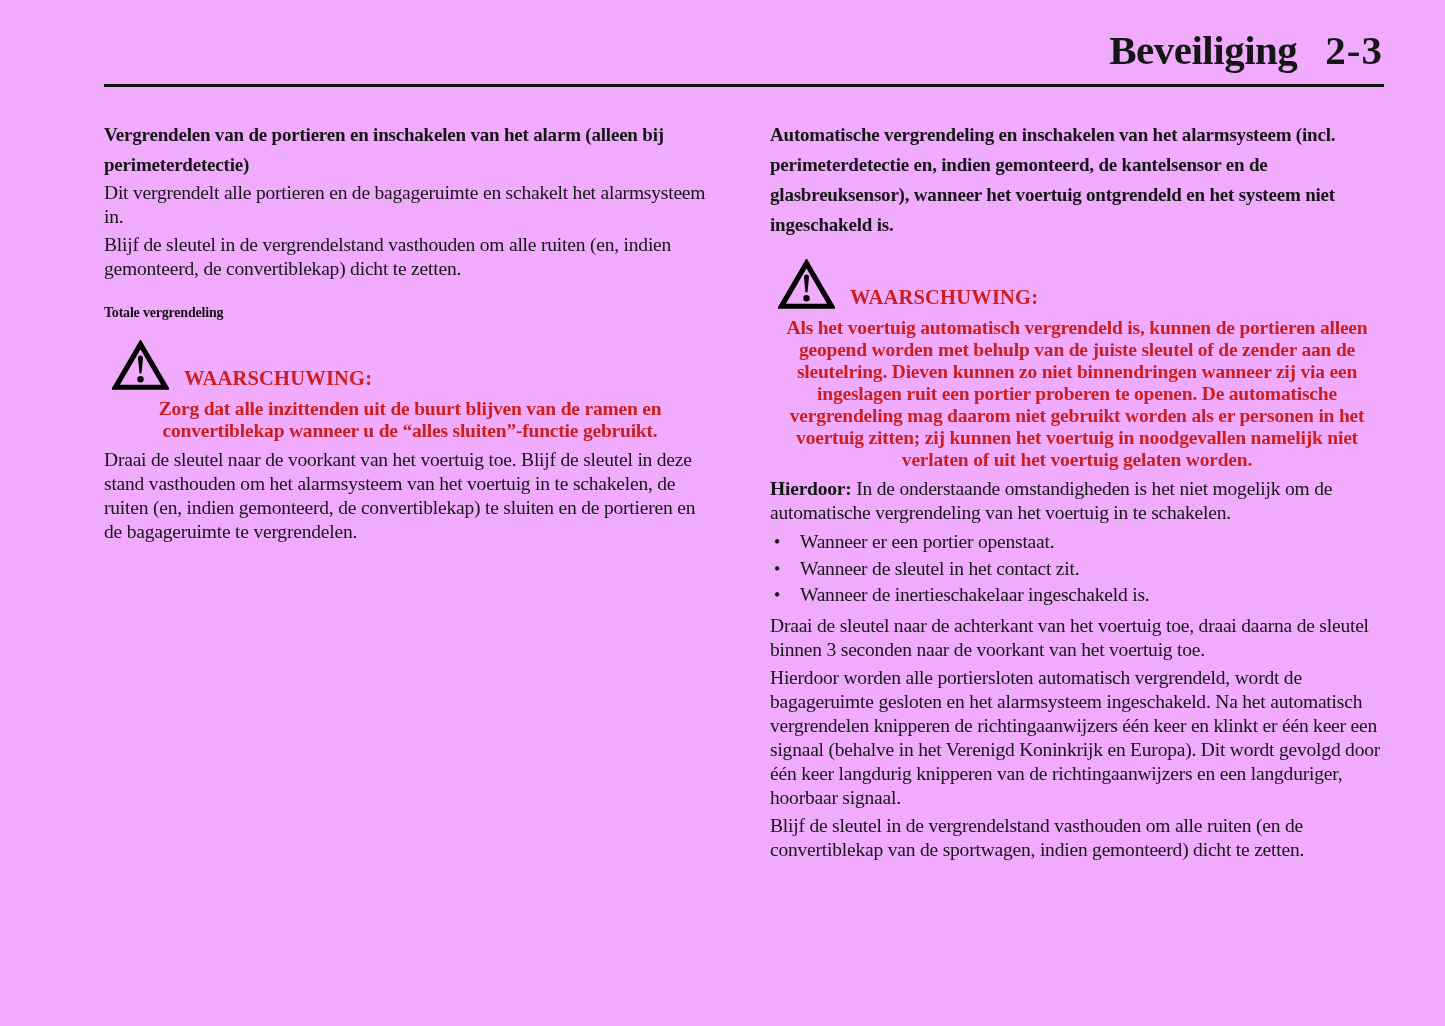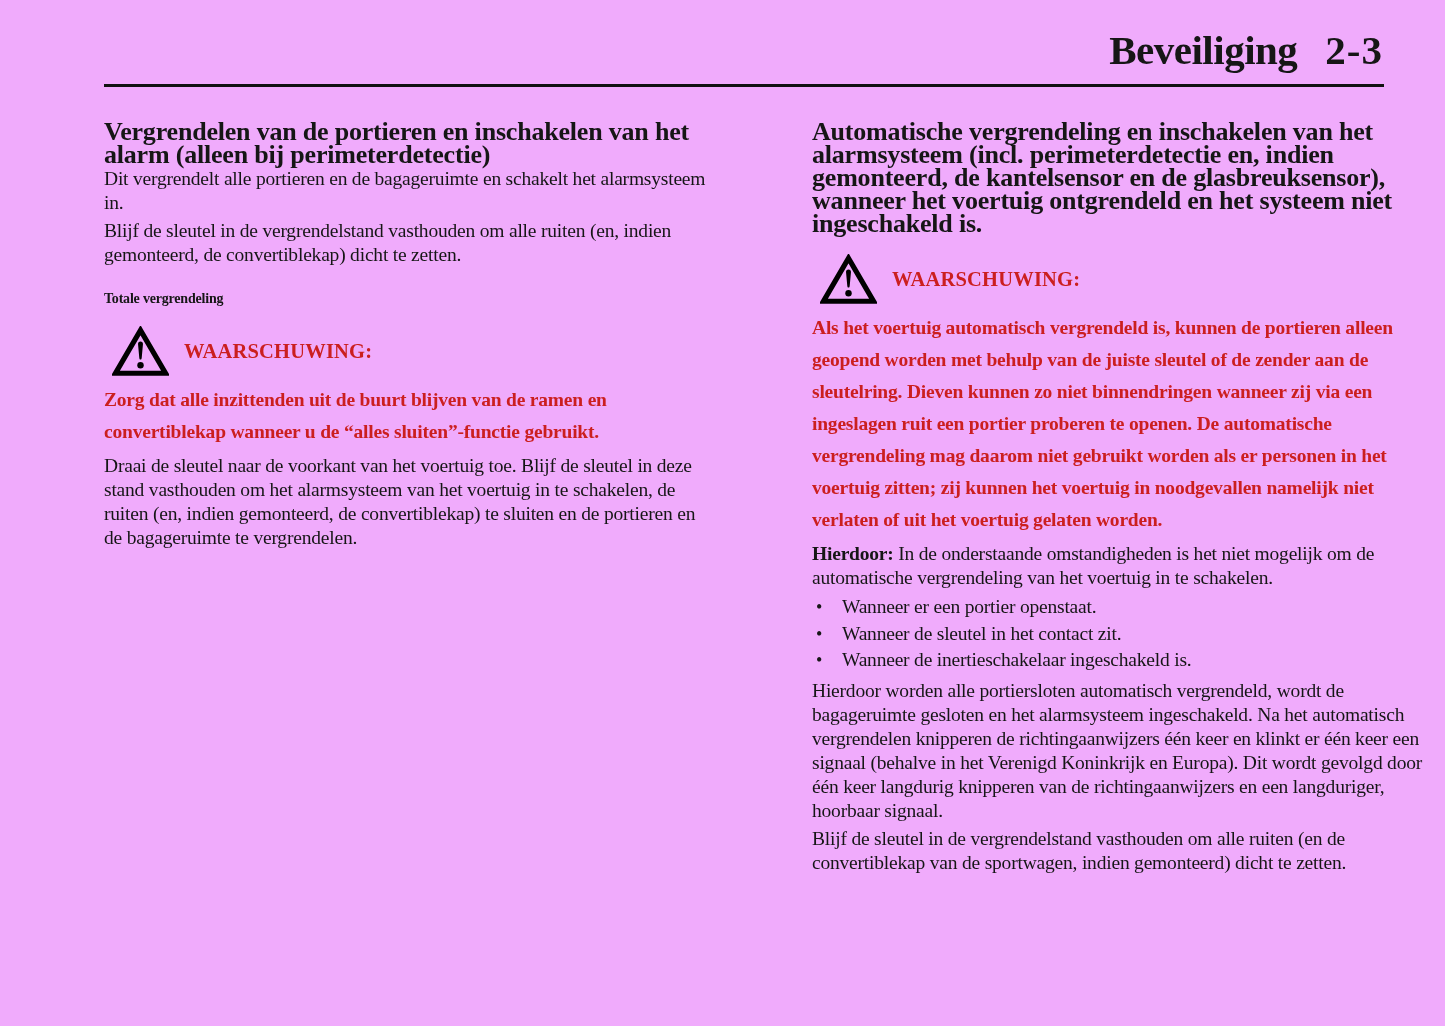--- a/index.html
+++ b/index.html
@@ -35,55 +35,56 @@
 
   
   .col {
     position: absolute;
     top: 120px;
     font-size: 19.5px;
     line-height: 24px;
     letter-spacing: -0.2px;
   }
   .col-left  { left: 104px; width: 612px; }
-  .col-right { left: 770px; width: 614px; margin-left: 42px; }
+  .col-right { left: 770px; width: 614px; }
 
   .col h2 {
     margin: 0 0 1px 0;
-    font-size: 26px;
-    line-height: 23px;
+    font-size: 19px;
+    line-height: 30px;
     font-weight: bold;
   }
   .col p { margin: 0 0 4px 0; }
   .col h3 {
     margin: 20px 0 5px 0;
     font-size: 14px;
     line-height: 23px;
     font-weight: bold;
   }
 
   
   .warnrow {
     display: flex;
-    align-items: center;
+    align-items: flex-end;
     margin: 16px 0 7px 0;
   }
   .warnrow svg { margin-left: 8px; flex: 0 0 auto; display: block; }
   .warnlabel {
     font-weight: bold;
     font-size: 20.5px;
     margin-left: 15px;
     margin-bottom: 1px;
     letter-spacing: 0.2px;
   }
   .red-text, .warnlabel { color: var(--warning-red); }
   .red-text {
     font-weight: bold;
-    line-height: 32px;
+    line-height: 22px;
     margin: 0 0 6px 0 !important;
+    text-align: center;
   }
 
   
   .note-label { font-weight: bold; }
   ul.bullets {
     list-style: none;
     margin: 3px 0 5px 0;
     padding: 0;
   }
   ul.bullets li {
@@ -143,17 +144,18 @@
     <p class="red-text">Als het voertuig automatisch vergrendeld is, kunnen de portieren alleen geopend worden met behulp van de juiste sleutel of de zender aan de sleutelring. Dieven kunnen zo niet binnendringen wanneer zij via een ingeslagen ruit een portier proberen te openen. De automatische vergrendeling mag daarom niet gebruikt worden als er personen in het voertuig zitten; zij kunnen het voertuig in noodgevallen namelijk niet verlaten of uit het voertuig gelaten worden.</p>
 
     <p><span class="note-label">Hierdoor:</span>&nbsp;<span>In de onderstaande omstandigheden is het niet mogelijk om de automatische vergrendeling van het voertuig in te schakelen.</span></p>
 
     <ul class="bullets">
       <li><span class="bullet-glyph">•</span><span>Wanneer er een portier openstaat.</span></li>
       <li><span class="bullet-glyph">•</span><span>Wanneer de sleutel in het contact zit.</span></li>
       <li><span class="bullet-glyph">•</span><span>Wanneer de inertieschakelaar ingeschakeld is.</span></li>
     </ul>
 
+    <p>Draai de sleutel naar de achterkant van het voertuig toe, draai daarna de sleutel binnen 3 seconden naar de voorkant van het voertuig toe.</p>
     <p>Hierdoor worden alle portiersloten automatisch vergrendeld, wordt de bagageruimte gesloten en het alarmsysteem ingeschakeld. Na het automatisch vergrendelen knipperen de richtingaanwijzers één keer en klinkt er één keer een signaal (behalve in het Verenigd Koninkrijk en Europa). Dit wordt gevolgd door één keer langdurig knipperen van de richtingaanwijzers en een langduriger, hoorbaar signaal.</p>
     <p>Blijf de sleutel in de vergrendelstand vasthouden om alle ruiten (en de convertiblekap van de sportwagen, indien gemonteerd) dicht te zetten.</p>
   </section>
 
 </div>
 
 </body></html>

